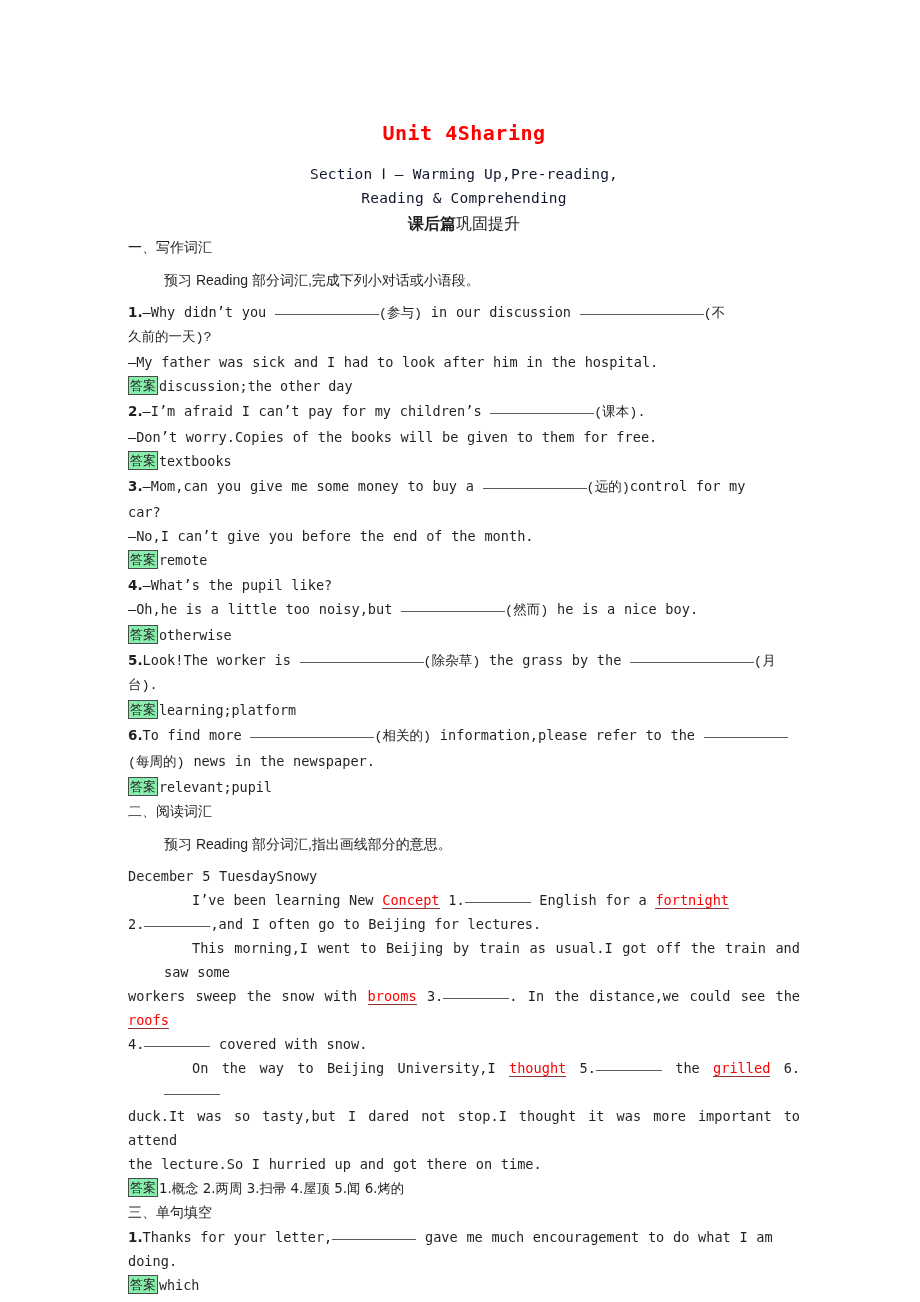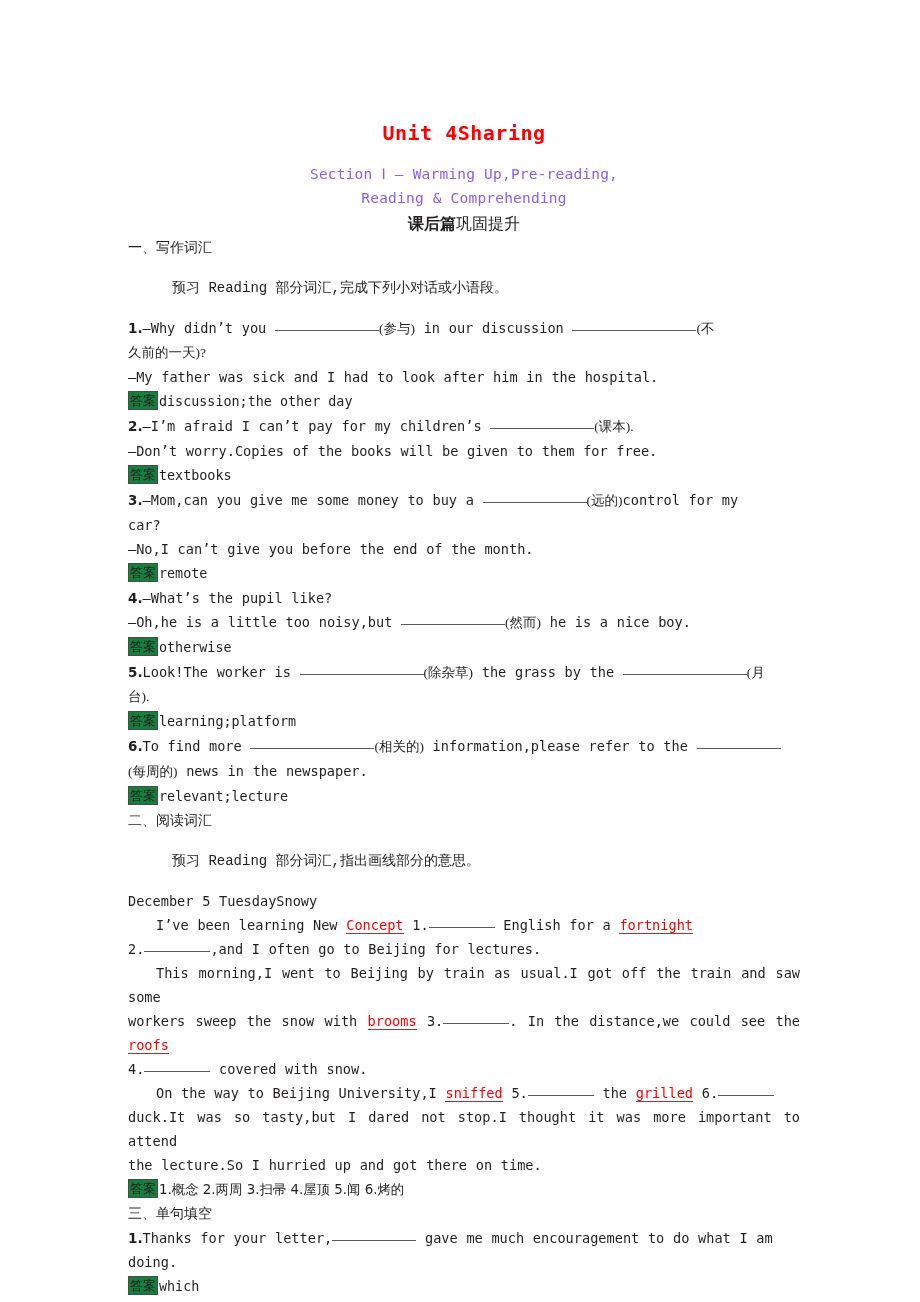--- a/index.html
+++ b/index.html
@@ -40,21 +40,21 @@
     letter-spacing: 0.5px;
     margin-top: 118px;
     margin-bottom: 0;
     line-height: 30px;
   }
   .section-line {
     text-align: center;
     font-family: "DejaVu Sans Mono", monospace;
     font-size: 14.5px;
     line-height: 24px;
-    color: #8b5cf6;
+    color: #0f172a;
     letter-spacing: 0.2px;
   }
   .section-line.first { margin-top: 14px; }
 
   .cn-banner {
     text-align: center;
     font-size: 16px;
     line-height: 25px;
     margin-top: 1px;
     font-family: "DejaVu Sans", sans-serif;
@@ -64,36 +64,36 @@
   
   .para {
     font-family: "DejaVu Sans Mono", monospace;
     font-size: 13.6px;
     line-height: 24px;
     color: #231f20;
     text-align: justify;
     margin: 0;
     word-spacing: 0.5px;
   }
-  .para.indent { text-indent: 28px; }
+  .para.indent { text-indent: 28px; margin-left: 36px; }
 
   .grp-head {
     font-family: Liberation Mono, monospace;
     font-size: 14px;
     line-height: 24px;
     margin: 0;
   }
   .grp-sub {
-    font-family: Liberation Mono, monospace;
+    font-family: Liberation Sans, sans-serif;
     font-size: 14px;
     line-height: 24px;
-    margin: 16px;
+    margin: 8px;
     text-indent: 28px;
   }
-  .cn { font-family: Liberation Serif, serif; font-size: 13.5px; }
+  .cn { font-family: Liberation Mono, monospace; font-size: 13.5px; }
   .num { font-family: "DejaVu Sans", sans-serif; font-weight: bold; font-size: 13.5px; }
 
   
   .blank {
     display: inline-block;
     border-bottom: 1.3px solid #5a5a5a;
     vertical-align: 2px;
     height: 11px;
   }
   .bl-xs { width: 56px; }
@@ -105,21 +105,21 @@
   
   .ansline {
     font-family: "DejaVu Sans Mono", monospace;
     font-size: 13.6px;
     line-height: 24px;
     margin: 0;
     white-space: nowrap;
   }
   .ans-tag {
     display: inline-block;
-    background: #15803d;
+    background: #86efac;
     border: 1px solid #4a4a4a;
     font-family: "DejaVu Sans", sans-serif;
     font-size: 13px;
     line-height: 15px;
     padding: 1px 1px 1px 1px;
     margin-right: 1px;
     vertical-align: 1px;
     letter-spacing: 0;
   }
   .ans-txt { font-family: "DejaVu Sans Mono", monospace; font-size: 13.4px; }
@@ -167,38 +167,38 @@
     <div class="para"><span class="num">4.</span><span>—What’s the pupil like?</span></div>
     <div class="para"><span>—Oh,he is a little too noisy,but </span><span class="blank bl-l"></span><span class="cn">(然而)</span><span> he is a nice boy.</span></div>
     <div class="ansline"><span class="ans-tag">答案</span><span class="ans-txt">otherwise</span></div>
 
     <div class="para"><span class="num">5.</span><span>Look!The worker is </span><span class="blank bl-xl"></span><span class="cn">(除杂草)</span><span> the grass by the </span><span class="blank bl-xl"></span><span class="cn">(月</span></div>
     <div class="para cn">台).</div>
     <div class="ansline"><span class="ans-tag">答案</span><span class="ans-txt">learning;platform</span></div>
 
     <div class="para"><span class="num">6.</span><span>To find more </span><span class="blank bl-xl"></span><span class="cn">(相关的)</span><span> information,please refer to the </span><span class="blank bl-m"></span></div>
     <div class="para"><span class="cn">(每周的)</span><span> news in the newspaper.</span></div>
-    <div class="ansline"><span class="ans-tag">答案</span><span class="ans-txt">relevant;lecture</span></div>
+    <div class="ansline"><span class="ans-tag">答案</span><span class="ans-txt">relevant;pupil</span></div>
 
     <div class="grp-head">二、阅读词汇</div>
     <div class="grp-sub">预习 Reading 部分词汇,指出画线部分的意思。</div>
 
     <div class="para">December 5  TuesdaySnowy</div>
 
     <div class="para indent"><span>I’ve been learning New </span><span class="vocab">Concept</span><span> 1.</span><span class="blank bl-s"></span><span> English for a </span><span class="vocab">fortnight</span></div>
 
     <div class="para"><span>2.</span><span class="blank bl-s"></span><span>,and I often go to Beijing for lectures.</span></div>
 
     <div class="para indent">This morning,I went to Beijing by train as usual.I got off the train and saw some</div>
 
     <div class="para"><span>workers sweep the snow with </span><span class="vocab">brooms</span><span> 3.</span><span class="blank bl-s"></span><span>. In the distance,we could see the </span><span class="vocab">roofs</span></div>
 
     <div class="para"><span>4.</span><span class="blank bl-s"></span><span> covered with snow.</span></div>
 
-    <div class="para indent"><span>On the way to Beijing University,I </span><span class="vocab">sniffed</span><span> 5.</span><span class="blank bl-s"></span><span> the </span><span class="vocab">grilled</span><span> 6.</span><span class="blank bl-xs"></span></div>
+    <div class="para indent"><span>On the way to Beijing University,I </span><span class="vocab">thought</span><span> 5.</span><span class="blank bl-s"></span><span> the </span><span class="vocab">grilled</span><span> 6.</span><span class="blank bl-xs"></span></div>
 
     <div class="para">duck.It was so tasty,but I dared not stop.I thought it was more important to attend</div>
     <div class="para">the lecture.So I hurried up and got there on time.</div>
 
     <div class="ansline"><span class="ans-tag">答案</span><span class="ans-txt-cn">1.概念  2.两周  3.扫帚  4.屋顶  5.闻  6.烤的</span></div>
 
     <div class="grp-head">三、单句填空</div>
 
     <div class="para"><span class="num">1.</span><span>Thanks for your letter,</span><span class="blank bl-m"></span><span> gave me much encouragement to do what I am</span></div>
     <div class="para">doing.</div>

